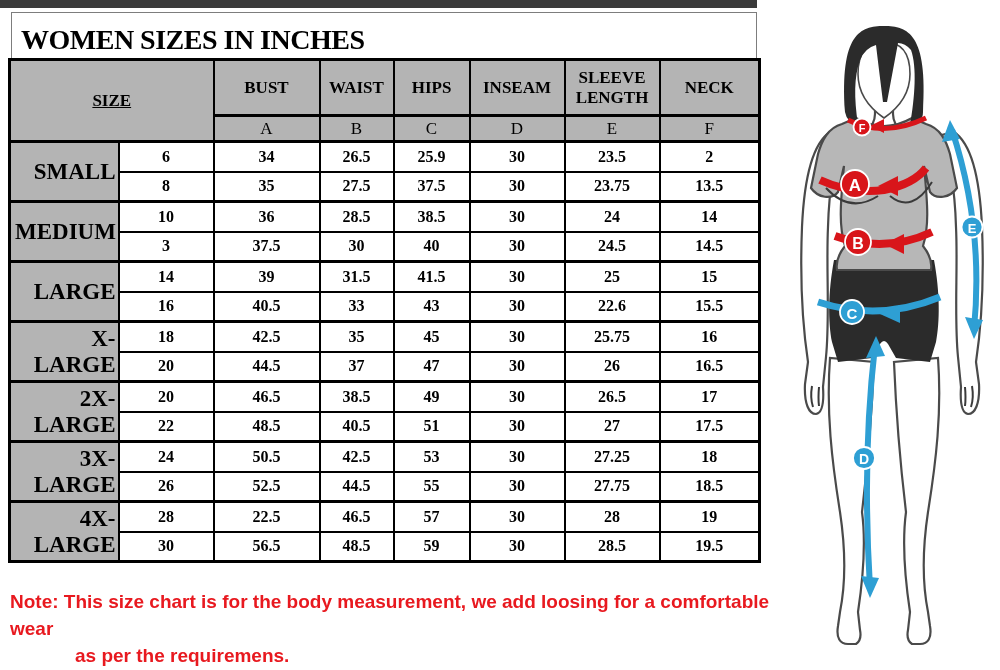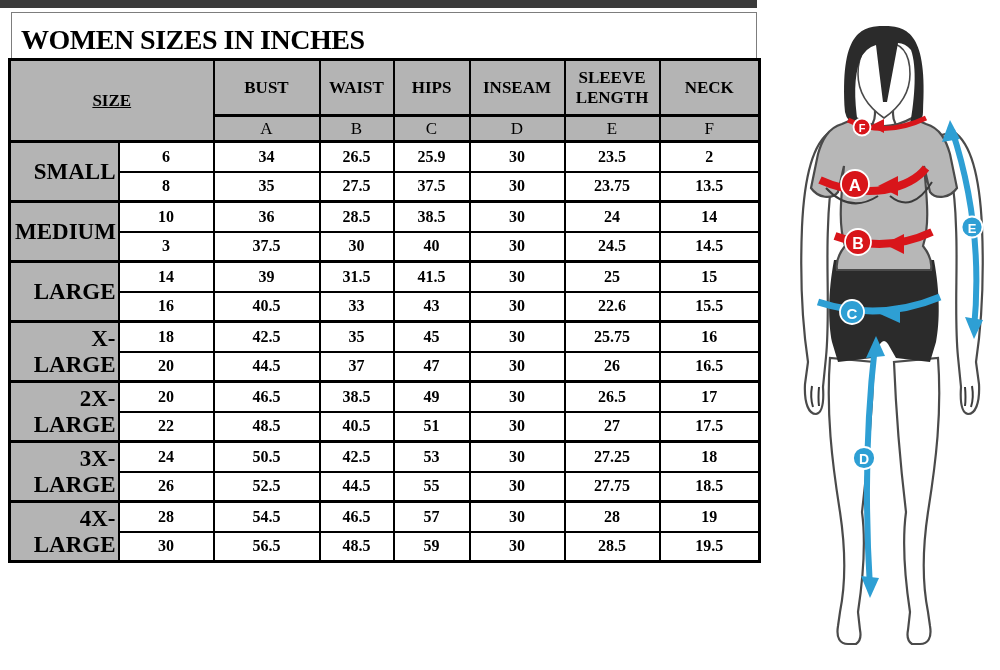--- a/index.html
+++ b/index.html
@@ -215,39 +215,43 @@
           <td>52.5</td>
           <td>44.5</td>
           <td>55</td>
           <td>30</td>
           <td>27.75</td>
           <td>18.5</td>
         </tr>
         <tr class="group-start">
           <td class="size-name" rowspan="2">4X-LARGE</td>
           <td>28</td>
-          <td>54.5</td>
+          <td>22.5</td>
           <td>46.5</td>
           <td>57</td>
           <td>30</td>
           <td>28</td>
           <td>19</td>
         </tr>
         <tr class="group-second">
           <td>30</td>
           <td>56.5</td>
           <td>48.5</td>
           <td>59</td>
           <td>30</td>
           <td>28.5</td>
           <td>19.5</td>
         </tr>
       </tbody>
   </table>
 
+  <div id="note">
+    <div class="l1">Note: This size chart is for the body measurement, we add loosing for a comfortable wear</div>
+    <div class="l2">as per the requiremens.</div>
+  </div>
 
   <svg id="figure-svg" viewBox="0 0 210 655">
 
     <path class="skin" d="M 40 120 C 22 132 14 170 12 215 C 10 265 12 310 18 350 L 15 372 C 14 392 19 402 26 402 C 33 401 34 390 33 375 L 36 345 C 40 305 36 255 38 215 C 39 180 44 140 56 124 Z"></path>
     <path class="skin" d="M 148 124 C 160 140 165 180 166 215 C 168 255 164 305 168 345 L 171 375 C 170 390 171 401 178 402 C 185 402 190 392 189 372 L 186 350 C 192 310 194 265 192 215 C 190 170 182 132 164 120 Z"></path>
     <path class="detail-line" d="M 22 374 Q 20 386 23 395 M 29 375 Q 28 386 29 394"></path>
     <path class="detail-line" d="M 182 374 Q 184 386 181 395 M 175 375 Q 176 386 175 394"></path>
 
     <path class="skin" d="M 40 346 C 36 400 42 450 50 500 C 56 540 56 570 50 600 L 48 614 C 46 626 50 632 58 632 L 66 632 Q 72 628 70 618 L 68 600 C 74 560 76 530 72 500 C 78 450 82 400 84 350 Z"></path>
     <path class="skin" d="M 148 346 C 152 400 146 450 138 500 C 132 540 132 570 138 600 L 140 614 C 142 626 138 632 130 632 L 122 632 Q 116 628 118 618 L 120 600 C 114 560 112 530 116 500 C 110 450 106 400 104 350 Z"></path>

